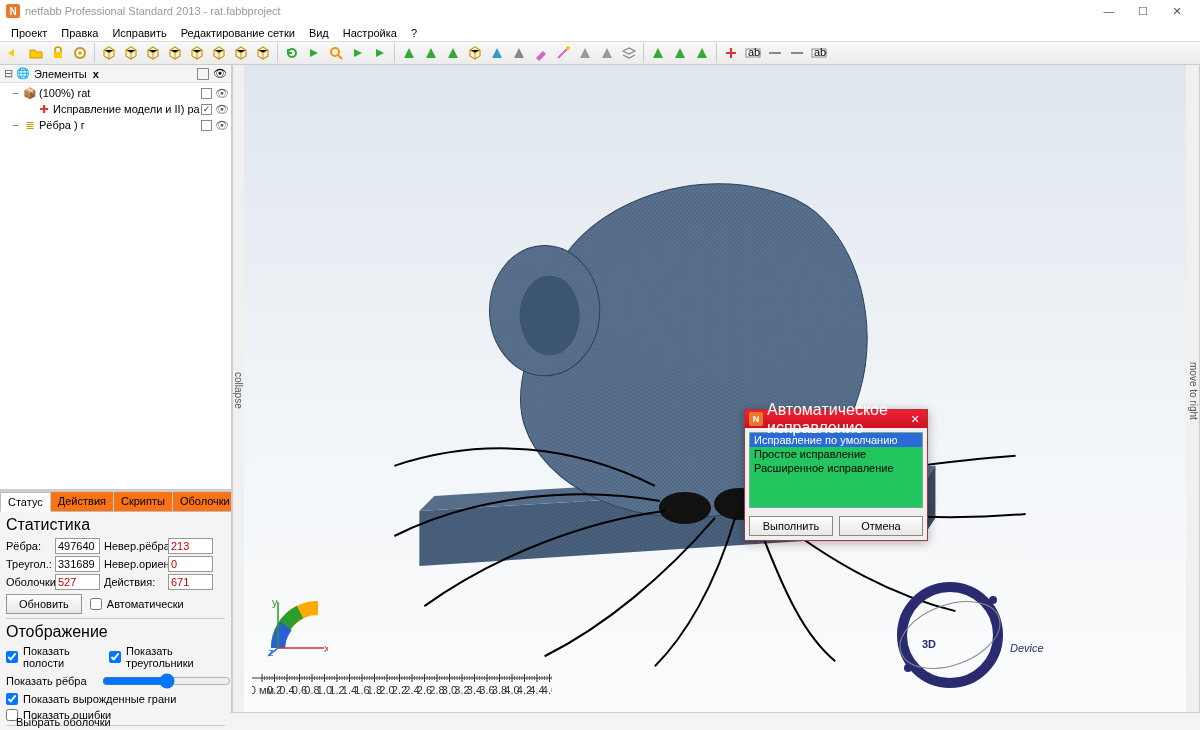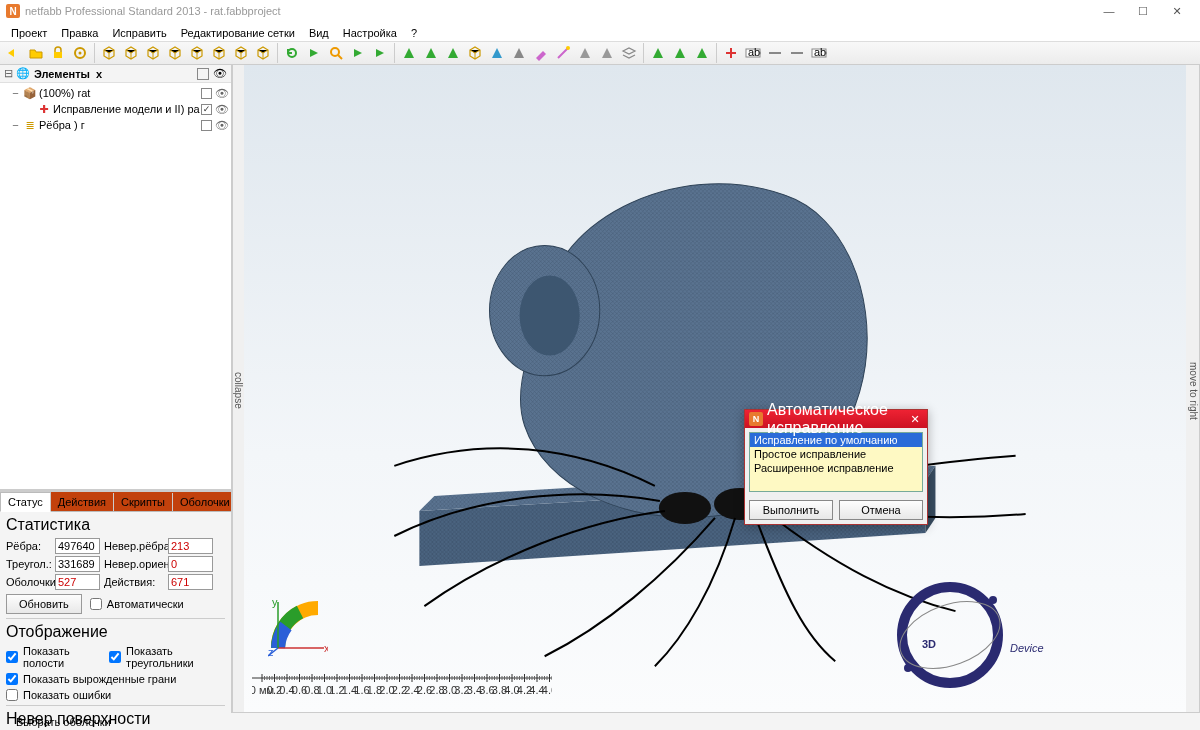--- a/index.html
+++ b/index.html
@@ -12,37 +12,37 @@
   .menubar .menuitem { padding: 2px 7px; cursor: default; }
   .toolbar { height: 24px; background: linear-gradient(#f8f8f8,#ececec); border-top: 1px solid #ddd; border-bottom: 1px solid #ccc; display: flex; align-items: center; padding: 0 4px; gap: 2px; }
   .toolbar .btn, .toolbar .sep { height: 20px; }
   .toolbar .btn { width: 20px; display: flex; align-items: center; justify-content: center; border: 1px solid transparent; }
   .toolbar .sep { width: 1px; background: #ccc; margin: 0 2px; }
   .tb-svg { width: 16px; height: 16px; }
   .workspace { display: flex; height: calc(730px - 22px - 19px - 24px - 18px); }
   .left-col { width: 232px; display: flex; flex-direction: column; border-right: 1px solid #ccc; }
   .tree-panel { flex: 0 0 424px; background: #fff; position: relative; overflow: hidden; }
   .tree-header { height: 18px; display: flex; align-items: center; padding: 0 4px; background: #f4f4f4; border-bottom: 1px solid #e0e0e0;}
-  .tree-header .tree-title { font-weight: bold; margin-left: 4px; }
+  .tree-header .tree-title { font-weight: normal; margin-left: 4px; }
   .tree-header .tree-x { margin-left: 6px; font-weight: bold; }
   .tree-header .spacer { flex: 1; }
   .tree-header .hdr-chk { width: 12px; height: 12px; border: 1px solid #888; margin-left: 3px; }
   .tree-header .hdr-eye { margin-left: 4px; }
   .tree-body { padding: 2px 2px; }
   .tree-row { display: flex; align-items: center; height: 16px; white-space: nowrap; overflow: hidden; }
   .treepad { display:inline-block; }
   .expander { width: 11px; text-align: center; color: #666; }
   .tree-icon { width: 14px; margin: 0 2px; text-align: center; }
   .tree-label { flex: 1; overflow: hidden; text-overflow: ellipsis; }
   .row-tail { display:flex; align-items:center; gap:3px; }
   .row-tail .chk { width:11px; height:11px; border:1px solid #888; display:inline-flex; align-items:center; justify-content:center; font-size:9px; line-height:1; color:#333;}
   .row-tail .eye { color:#666; font-size:11px;}
   .left-divider { height: 4px; background: #ececec; border-top:1px solid #ccc; border-bottom:1px solid #ccc; cursor: row-resize; }
   .props-panel { flex: 1; background: #f4f4f4; border-top: 1px solid #ccc; display:flex; flex-direction:column; }
-  .props-tabs { display:flex; border-bottom:1px solid #bbb; background:#c2410c; height:20px;align-items:flex-end; }
+  .props-tabs { display:flex; border-bottom:1px solid #bbb; background:#f97316; height:20px; }
   .props-tabs .ptab { padding: 3px 7px; border-right:1px solid #ccc; cursor:default; }
   .props-tabs .ptab.active { background:#fff; border-bottom:1px solid #fff; margin-bottom:-1px; border-top:1px solid #bbb; border-left:1px solid #bbb;}
   .props-body { padding: 4px 6px; display:flex; flex-direction:column; gap:4px; }
   .props-group-title { font-size:16px; }
   .stat-grid { display:grid; grid-template-columns: 45px 45px 60px 45px; gap:2px 4px; align-items:center; }
   .stat-grid input { height:16px; border:1px solid #999; padding:0 2px; width:100%; font-size:11px; color:#c00; background:#fff; }
   .stat-grid input.black { color:#000; }
   .update-row { display:flex; align-items:center; gap:8px; }
   .update-row button { height:20px; padding:0 12px; background:linear-gradient(#fdfdfd,#e8e8e8); border:1px solid #999; }
   .chk-row { display:flex; align-items:center; gap:5px; }
@@ -57,21 +57,21 @@
   .axis-gizmo { position:absolute; left:24px; bottom:54px; width:60px; height:60px; }
   .ruler { position:absolute; left:8px; right:8px; bottom:14px; height:26px; }
   .logo { position:absolute; right:16px; bottom:22px; }
   .statusbar { height:18px; background:#f4f4f4; border-top:1px solid #ccc; display:flex; align-items:center; padding:0 16px; }
   
   .dialog { position:absolute; left:500px; top:344px; width:184px; border:1px solid #a33; background:#f0f0f0; box-shadow:0 2px 10px rgba(0,0,0,.3); }
   .dialog .dlg-title { height:18px; background:linear-gradient(#e23,#c12); color:#fff; display:flex; align-items:center; padding:0 4px; }
   .dialog .dlg-title .dlg-ico { width:14px;height:14px;background:#e87a2e;border-radius:2px;margin-right:4px; color:#fff; font-weight:bold; font-size:9px; display:inline-flex; align-items:center; justify-content:center;}
   .dialog .dlg-title .dlg-text { flex:1; font-size:16px;}
   .dialog .dlg-title .dlg-close { width:16px; text-align:center; cursor:default;}
-  .dialog .dlg-list { margin:4px; height:60px; background:#fef9c3; border:1px solid #7a9; overflow:auto; }
+  .dialog .dlg-list { margin:4px; height:76px; background:#22c55e; border:1px solid #7a9; overflow:auto; }
   .dialog .dlg-list .item { padding:1px 4px; cursor:default; }
   .dialog .dlg-list .item.sel { background:#2a6bd8; color:#fff; }
   .dialog .dlg-btns { display:flex; gap:6px; padding:4px; justify-content:center;}
   .dialog .dlg-btns button { flex:1; height:20px; background:linear-gradient(#fdfdfd,#e8e8e8); border:1px solid #888; }
   .collapse-rail { width:12px; background:#f0f0f0; border-left:1px solid #ccc; writing-mode:vertical-rl; text-align:center; font-size:10px; color:#555; padding-top:4px; cursor:default;}
 </style>
 </head>
 <body>
 
 <div class="titlebar">
@@ -377,20 +377,25 @@
         <div class="props-group-title">Отображение</div>
         <div style="display:flex;gap:10px;">
           <label class="chk-row">
               <input type="checkbox" checked="" style="">
               <span>Показать полости</span>
             </label>
           <label class="chk-row">
               <input type="checkbox" checked="" style="">
               <span>Показать треугольники</span>
             </label>
+        </div>
+        <div class="slider-row">
+          <span class="sllabel">Показать рёбра</span>
+          <input type="range" min="0" max="90" value="45" style="">
+          <span class="slend">45°</span>
         </div>
         <label class="chk-row">
             <input type="checkbox" checked="" style="">
             <span>Показать вырожденные грани</span>
           </label>
         <label class="chk-row">
             <input type="checkbox" style="">
             <span>Показать ошибки</span>
           </label>
         <hr style="border:none;border-top:1px solid #ccc;">

